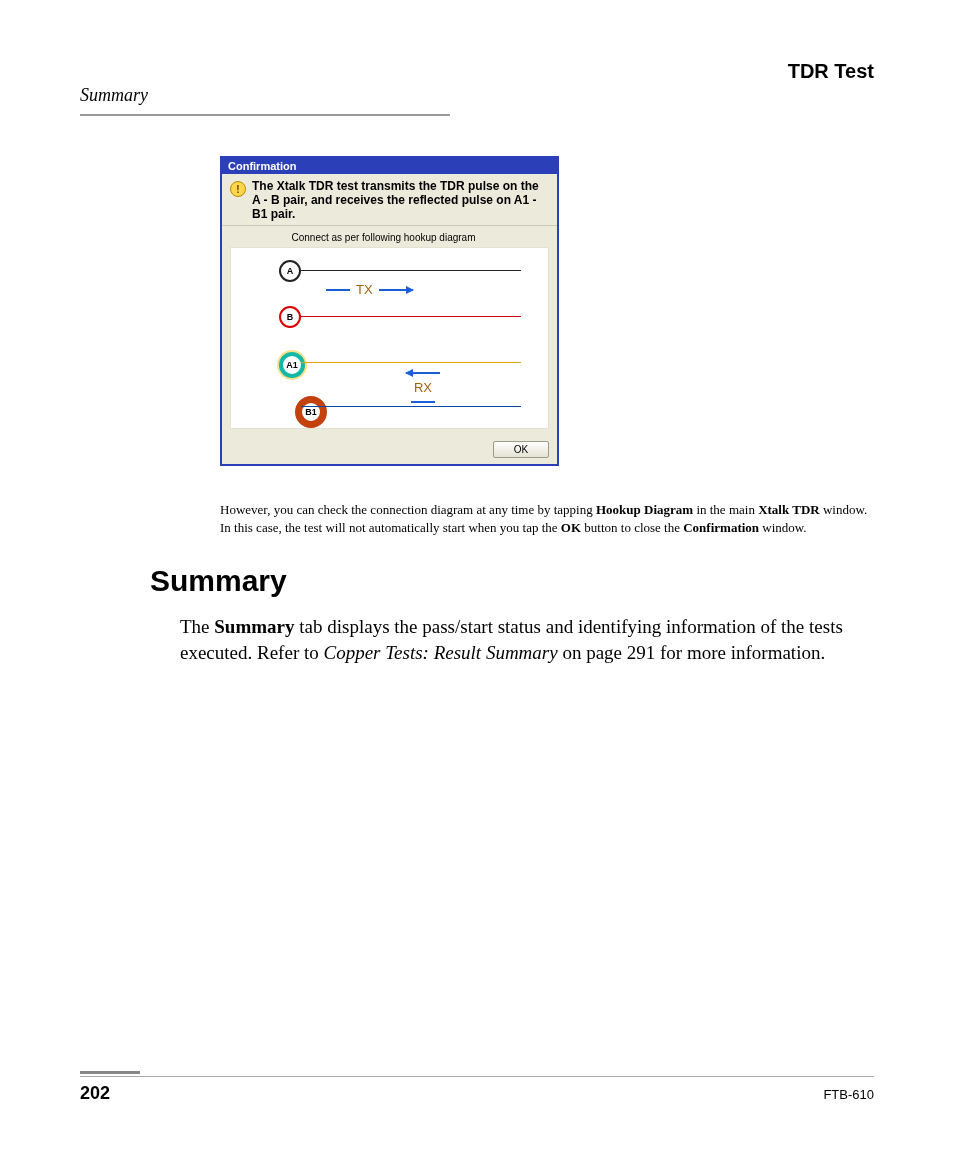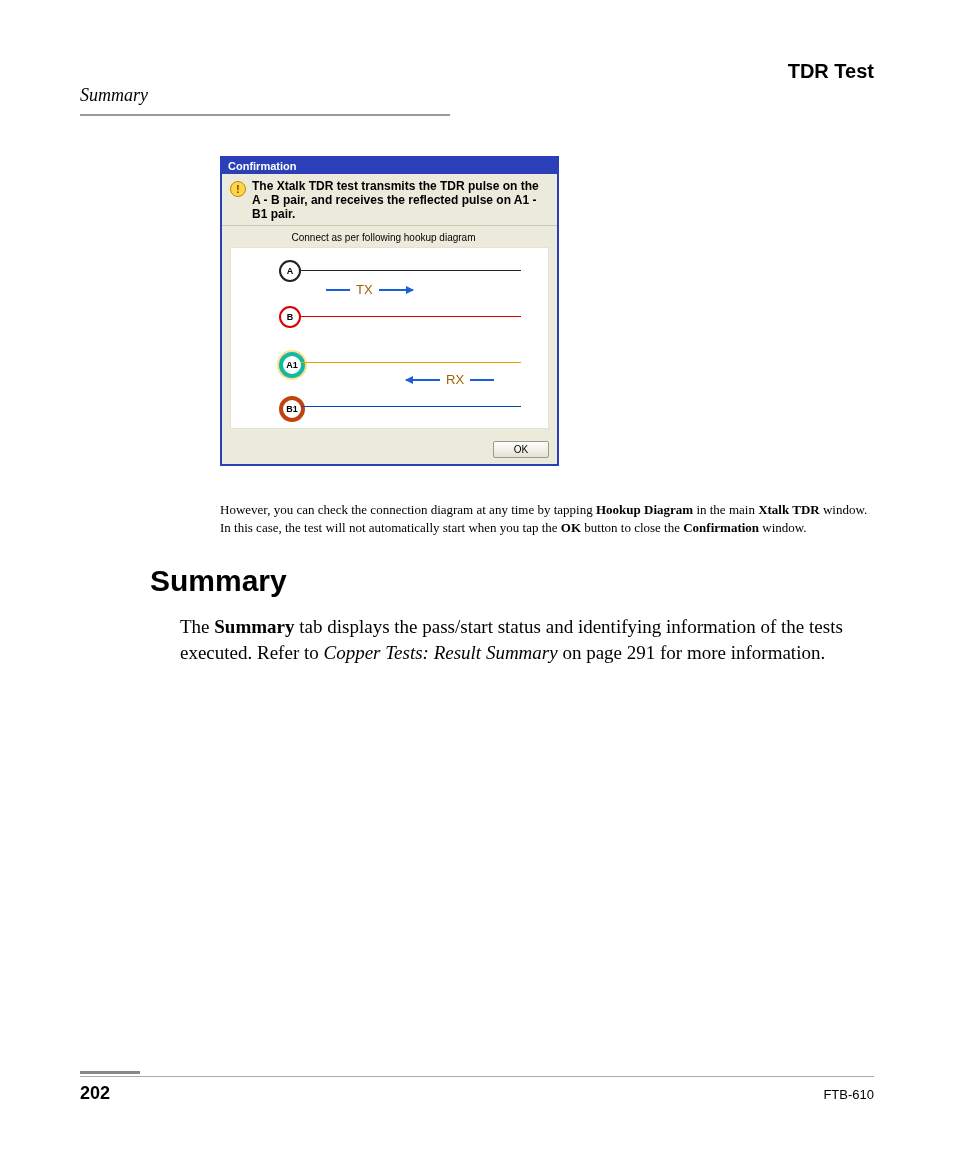--- a/index.html
+++ b/index.html
@@ -98,42 +98,42 @@
     display: flex;
     align-items: center;
     justify-content: center;
     font-size: 9px;
     font-weight: bold;
     font-family: Arial, sans-serif;
   }
   .node-A { border: 2px solid #222; left: 48px; top: 12px; }
   .node-B { border: 2px solid #d00; left: 48px; top: 58px; }
   .node-A1 { border: 4px solid #14b8a6; left: 48px; top: 104px; box-shadow: 0 0 0 2px #ffe08a; }
-  .node-B1 { border: 4px solid #c2410c; left: 48px; top: 148px; }
+  .node-B1 { border: 7px solid #c2410c; left: 64px; top: 148px; }
   .wire {
     position: absolute;
     height: 0;
     border-top-width: 1px;
     border-top-style: solid;
   }
   .wire-A  { left: 70px; top: 22px;  width: 220px; border-color: #222; }
   .wire-B  { left: 70px; top: 68px;  width: 220px; border-color: #d00; }
   .wire-A1 { left: 70px; top: 114px; width: 220px; border-color: #e5a400; }
   .wire-B1 { left: 70px; top: 158px; width: 220px; border-color: #004aad; }
   .txrx {
     position: absolute;
     font-family: Arial, sans-serif;
     font-size: 13px;
     color: #a16207;
     display: flex;
     align-items: center;
     gap: 6px;
   }
   .tx { left: 95px; top: 34px; }
-  .rx { left: 175px; top: 124px; }
+  .rx { left: 175px; top: 124px; flex-direction: column; }
   .arrow-line {
     display: inline-block;
     position: relative;
     height: 0;
     border-top: 2px solid #1b5fd8;
   }
   .arrow-right::after {
     content: '';
     position: absolute;
     right: -1px;

